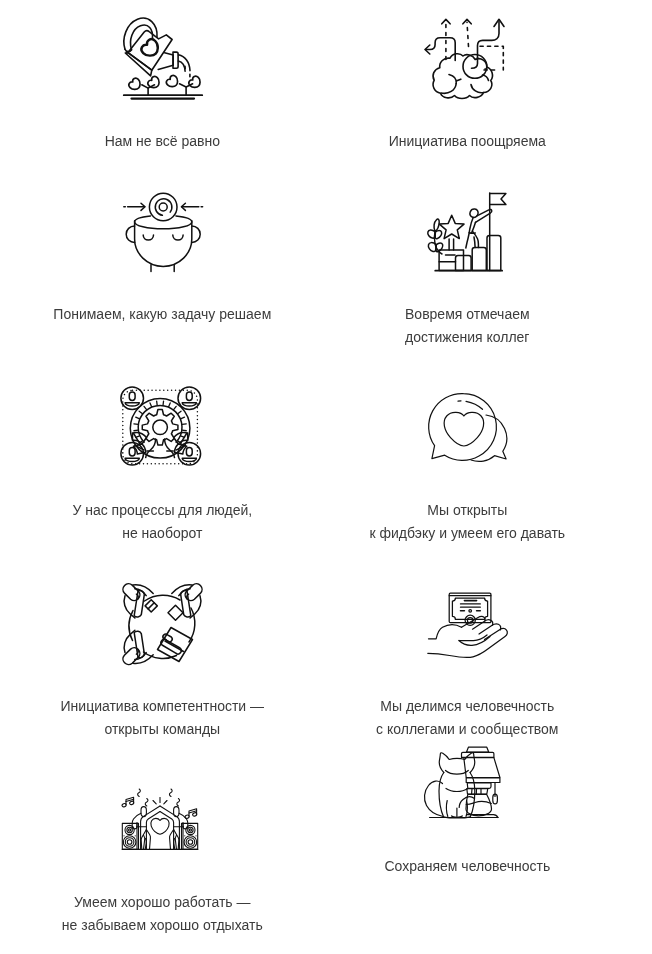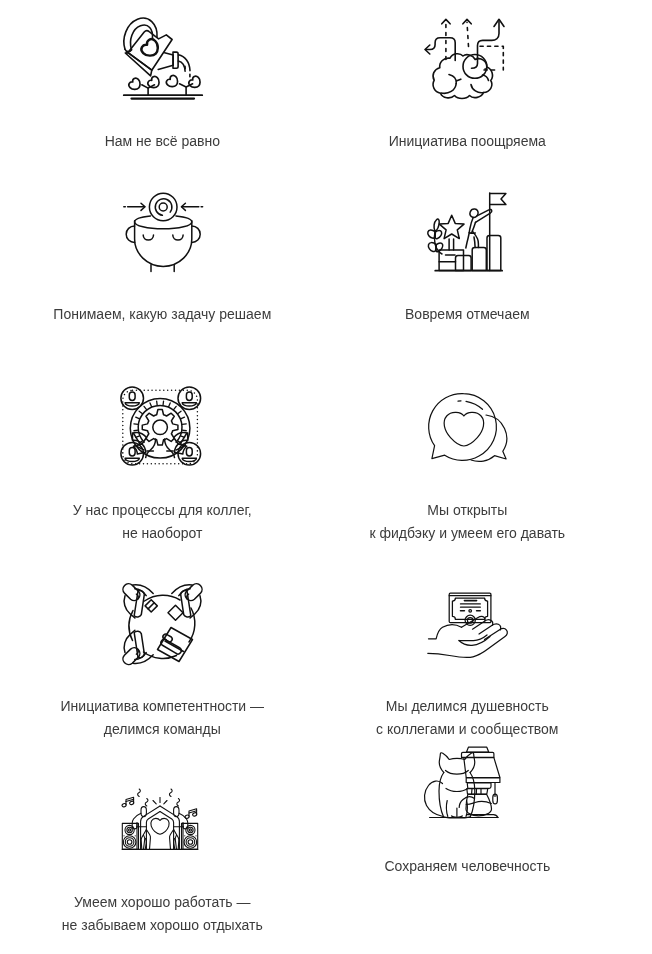--- a/index.html
+++ b/index.html
@@ -168,20 +168,21 @@
   <path d="M43.2 40.2 C45.3 40.8 47.4 40.9 49.3 40.4"></path>
   <path d="M43.2 40.5 C42.6 43.5 41.8 47.0 41.0 50.0 L39.8 55.5"></path>
   <path d="M46.4 38.6 C48.5 41.2 50.4 43.8 51.5 46.2 C52.2 47.8 52.4 49.5 52.4 51.5 L52.4 55.1"></path>
   <path d="M48.0 44.5 C48.6 47.5 49.0 51.5 49.1 55.1"></path>
 
   <path d="M9.2 78.2 L76.2 78.2" stroke-width="1.7"></path>
 </svg>
       </div>
     <div class="caption">
         <div>Вовремя отмечаем</div>
+        <div>достижения коллег</div>
       </div>
   </div>
   <div class="cell" style="left:0px;top:385.5px">
     <div class="icon-box" style="transform:translate(-1.0px,1.0px)">
         <svg width="80" height="80" viewBox="0 0 80 80" xmlns="http://www.w3.org/2000/svg" fill="none" stroke="#111" stroke-width="1.5" stroke-linecap="round" stroke-linejoin="round">
 
   <path d="M11.5 3.3 L66.7 3.3 A9.7 9.7 0 0 1 76.4 13.0 L76.4 67.1 A9.7 9.7 0 0 1 66.7 76.8 L11.5 76.8 A9.7 9.7 0 0 1 1.8 67.1 L1.8 13.0 A9.7 9.7 0 0 1 11.5 3.3 Z" stroke-dasharray="0.01 3.9" stroke-width="1.5"></path>
 
   <circle cx="39.1" cy="41.3" r="29.8"></circle>
 
@@ -214,21 +215,21 @@
       <path d="M-7.1 4.4 L7.1 4.4 A7.1 3.4 0 0 1 -7.1 4.4 Z"></path>
     </g>
   </defs>
   <use href="#av5" transform="translate(11.2,11.3)"></use>
   <use href="#av5" transform="translate(68.3,11.3)"></use>
   <use href="#av5" transform="translate(11.2,66.8)"></use>
   <use href="#av5" transform="translate(68.3,66.8)"></use>
 </svg>
       </div>
     <div class="caption">
-        <div>У нас процессы для коллег,</div>
+        <div>У нас процессы для людей,</div>
         <div>не наоборот</div>
       </div>
   </div>
   <div class="cell" style="left:305px;top:385.5px">
     <div class="icon-box" style="transform:translate(3.5px,6.5px)">
         <svg width="80" height="80" viewBox="0 0 80 80" xmlns="http://www.w3.org/2000/svg" fill="none" stroke="#111" stroke-width="1.2" stroke-linecap="round" stroke-linejoin="round">
 
   <path d="M55.5 22.5 A23.5 23.5 0 0 1 72.3 58.8 L75.6 66.5 L64.0 63.2 A23.5 23.5 0 0 1 40.5 67.5"></path>
 
   <path d="M33.0 1.1 A33.2 33.2 0 0 1 48.5 63.5 A33.2 33.2 0 0 1 14.2 62.7 L1.4 66.1 L4.1 53.2 A33.2 33.2 0 0 1 33.0 1.1 Z"></path>
@@ -279,21 +280,21 @@
   <path d="M39.5 61.0 A3.3 3.3 0 0 1 44.2 56.3 L57.5 64.0 A3.3 3.3 0 0 1 53.2 69.2 Z"></path>
   <path d="M41.0 54.5 A2.7 2.7 0 0 1 45.0 50.9 L48.8 53.0 A2.7 2.7 0 0 1 45.0 57.0 Z"></path>
 
   <use href="#hand7" transform="translate(1.9,0.2)"></use>
   <use href="#hand7" transform="translate(78.1,0.2) scale(-1,1)"></use>
   <use href="#hand7" transform="translate(1.9,80.1) scale(1,-1)"></use>
 </svg>
       </div>
     <div class="caption">
         <div>Инициатива компетентности —</div>
-        <div>делимся команды</div>
+        <div>открыты команды</div>
       </div>
   </div>
   <div class="cell" style="left:305px;top:581.5px">
     <div class="icon-box" style="transform:translate(1.0px,11.0px)">
         <svg width="80" height="80" viewBox="0 0 80 80" xmlns="http://www.w3.org/2000/svg" fill="none" stroke="#111" stroke-width="1.25" stroke-linecap="round" stroke-linejoin="round">
 
   <path d="M22.4 0.2 L61.7 0.2 A1.2 1.2 0 0 1 62.9 1.4 L62.9 28.4 A1.2 1.2 0 0 1 61.7 29.6 L22.4 29.6 A1.2 1.2 0 0 1 21.2 28.4 L21.2 1.4 A1.2 1.2 0 0 1 22.4 0.2 Z"></path>
   <path d="M21.2 2.7 L62.9 2.7"></path>
 
   <path d="M27.4 5.0 L56.6 5.0 C56.6 6.9 57.8 8.1 59.6 8.1 L59.6 23.3 C57.8 23.3 56.6 24.5 56.6 26.4 L27.4 26.4 C27.4 24.5 26.2 23.3 24.4 23.3 L24.4 8.1 C26.2 8.1 27.4 6.9 27.4 5.0 Z"></path>
@@ -311,21 +312,21 @@
   <path d="M-0.2 60.3 C8.0 60.3 14.5 61.2 21.5 62.5 C30.0 64.0 38.5 65.3 45.0 63.8 C50.5 62.5 55.5 59.3 60.5 55.5 L77.0 43.5 C79.5 41.6 80.0 39.0 78.5 37.1 C77.0 35.2 74.2 35.1 71.6 36.8 L56.5 46.5"></path>
   <path d="M72.2 37.0 C73.2 34.5 72.4 32.3 70.4 31.3 C68.4 30.3 66.1 30.9 63.8 32.4 L51.0 41.0"></path>
   <path d="M64.4 32.2 C65.2 29.9 64.3 27.9 62.4 27.1 C60.5 26.3 58.5 26.9 56.5 28.3 L44.5 36.2"></path>
   <path d="M56.9 27.9 C57.5 25.9 56.6 24.1 54.9 23.6 C53.2 23.1 51.4 23.7 49.6 24.8 L33.5 34.2"></path>
   <path d="M33.5 34.2 C27.5 31.0 20.0 31.2 14.5 34.3 C11.2 36.2 9.5 39.8 8.1 45.8 L0.5 45.8"></path>
   <path d="M31.0 47.5 L45.5 47.5 C50.0 47.5 55.0 45.3 59.0 42.0"></path>
   <path d="M31.0 47.5 C34.5 51.0 39.0 52.6 44.0 52.3 C50.0 51.9 56.5 48.5 62.0 43.5"></path>
 </svg>
       </div>
     <div class="caption">
-        <div>Мы делимся душевность</div>
+        <div>Мы делимся человечность</div>
         <div>с коллегами и сообществом</div>
       </div>
   </div>
   <div class="cell" style="left:0px;top:778.0px">
     <div class="icon-box" style="transform:translate(-1.0px,7.0px)">
         <svg viewBox="0 0 80 80" xmlns="http://www.w3.org/2000/svg" fill="none" stroke="#111" stroke-width="1.1" stroke-linecap="round" stroke-linejoin="round">
 
   <path d="M1.3 38.4 L17.5 38.4 L17.5 64.4 L1.3 64.4 Z"></path>
   <path d="M16.0 38.4 L16.0 64.4"></path>
   <circle cx="8.6" cy="45.0" r="4.6"></circle>

